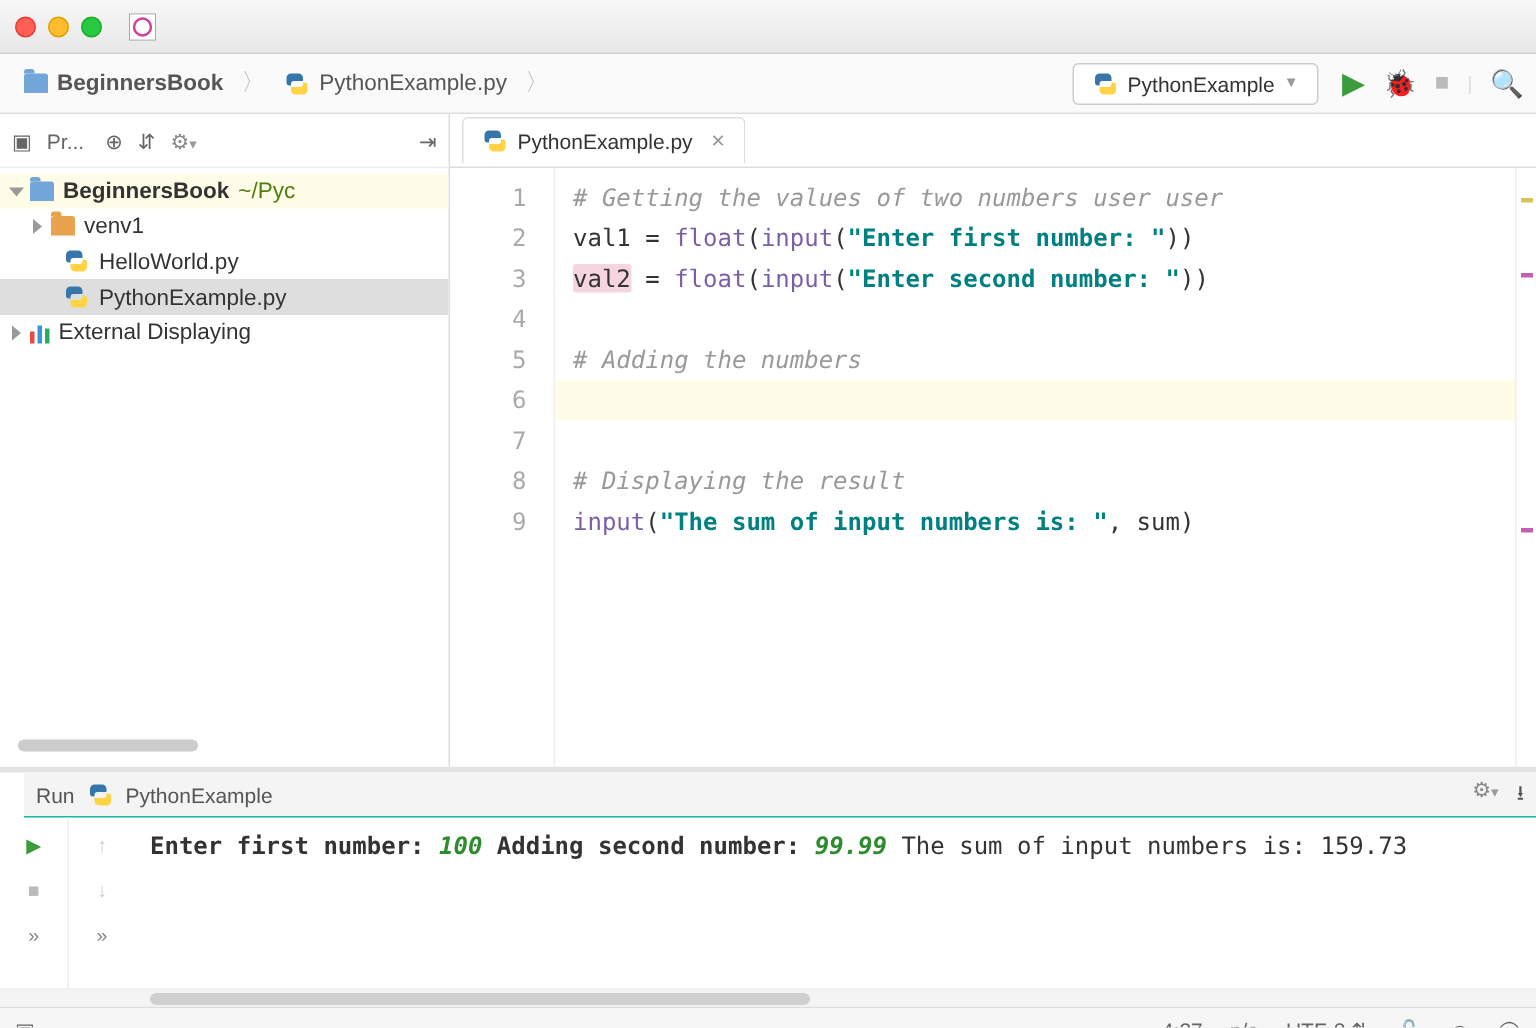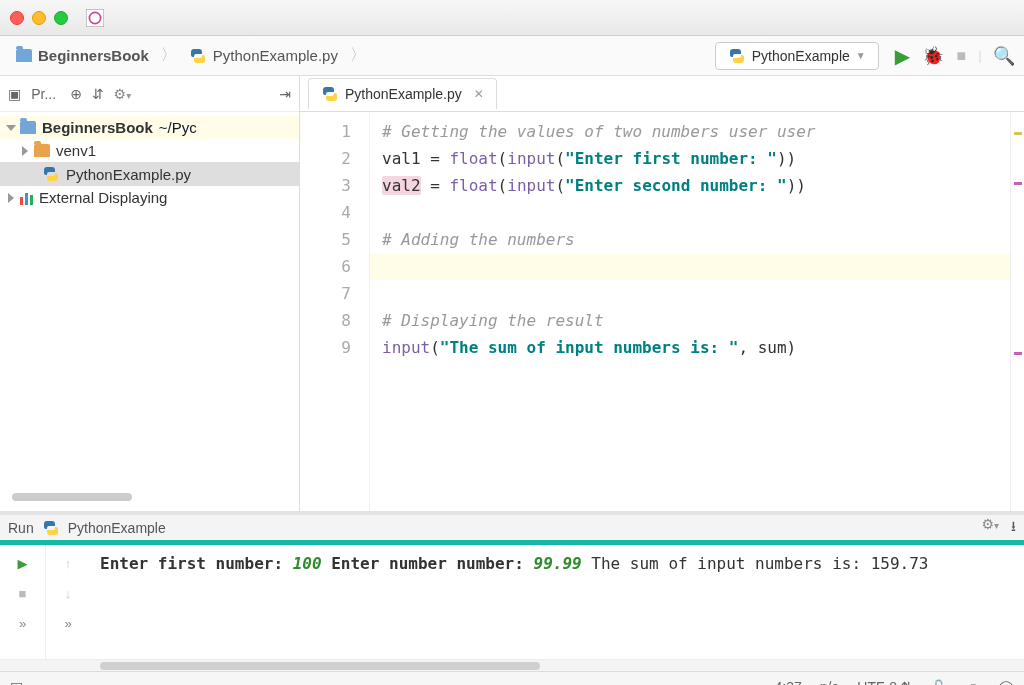--- a/index.html
+++ b/index.html
@@ -154,22 +154,22 @@
   .right-gutter{width:14px;border-left:1px solid #eee;position:relative;}
   .mark{position:absolute;right:2px;width:8px;height:3px;}
   .mark.y{background:#d8c25a;}
   .mark.p{background:#c55fb5;}
   
   .run-panel{
     height:160px;border-top:4px solid #e3e3e3;background:#fff;
     display:flex;flex-direction:column;
   }
   .run-header{
-    height:30px;background:#f4f4f4;border-bottom:5px solid #14b8a6;
-    display:flex;align-items:center;padding:0 8px;gap:8px;font-size:14px;color:#555;
+    height:30px;background:#f4f4f4;border-bottom:1px solid #14b8a6;
+    display:flex;align-items:center;padding:0 8px;gap:8px;font-size:14px;color:#555;margin-left:16px;
   }
   .run-header .right{margin-left:auto;display:flex;gap:12px;}
   .run-body{flex:1;display:flex;}
   .run-controls{
     width:90px;display:flex;
   }
   .rc-col{width:45px;display:flex;flex-direction:column;align-items:center;gap:6px;padding-top:6px;}
   .rc-btn{width:24px;height:24px;display:flex;align-items:center;justify-content:center;color:#888;}
   .run-output{
     flex:1;font-family:Menlo,Consolas,monospace;font-size:16px;
@@ -251,26 +251,35 @@
       <span style="margin-left:4px;">⊕</span>
       <span>⇵</span>
       <span class="gear">⚙<span class="caret-down">▾</span></span>
       <span style="margin-left:auto;">⇥</span>
     </div>
     <div class="tree">
       <div class="tree-row highlight">
         <span class="triangle down"></span>
         <span class="folder-icon"></span>
         <b>BeginnersBook</b>
-        <span style="color:#0f172a;">~/Pyc</span>
+        <span style="color:#4d7c0f;">~/Pyc</span>
       </div>
       <div class="tree-row l1">
         <span class="triangle"></span>
         <span class="folder-icon folder-orange"></span>
         <span>venv1</span>
+      </div>
+      <div class="tree-row l2">
+        <span class="py-icon">
+          <svg viewBox="0 0 16 16">
+              <path d="M5 1h4a3 3 0 013 3v2H6a2 2 0 00-2 2v1H3a2 2 0 01-2-2V4a3 3 0 013-3z" fill="#3776ab"></path>
+              <path d="M11 15H7a3 3 0 01-3-3v-2h6a2 2 0 002-2V7h1a2 2 0 012 2v3a3 3 0 01-3 3z" fill="#ffd343"></path>
+            </svg>
+        </span>
+        <span>HelloWorld.py</span>
       </div>
       <div class="tree-row l2 selected">
         <span class="py-icon">
           <svg viewBox="0 0 16 16">
               <path d="M5 1h4a3 3 0 013 3v2H6a2 2 0 00-2 2v1H3a2 2 0 01-2-2V4a3 3 0 013-3z" fill="#3776ab"></path>
               <path d="M11 15H7a3 3 0 01-3-3v-2h6a2 2 0 002-2V7h1a2 2 0 012 2v3a3 3 0 01-3 3z" fill="#ffd343"></path>
             </svg>
         </span>
         <span>PythonExample.py</span>
       </div>
@@ -344,21 +353,21 @@
         <div class="rc-btn" style="color:#bbb;">■</div>
         <div class="rc-btn">»</div>
       </div>
       <div class="rc-col" style="border-left:1px solid #eee;">
         <div class="rc-btn" style="color:#ccc;">↑</div>
         <div class="rc-btn" style="color:#ccc;">↓</div>
         <div class="rc-btn">»</div>
       </div>
     </div>
     <div class="run-output"><span class="bold">Enter first number: </span><span class="val">100</span>
-<span class="bold">Enter number number: </span><span class="val">99.99</span>
+<span class="bold">Adding second number: </span><span class="val">99.99</span>
 <span>The sum of input numbers is:  159.73</span></div>
   </div>
   <div class="run-scroll">
     <div class="run-thumb"></div>
   </div>
 </div>
 
 <div class="status-bar">
   <span>▣</span>
   <div class="right">

